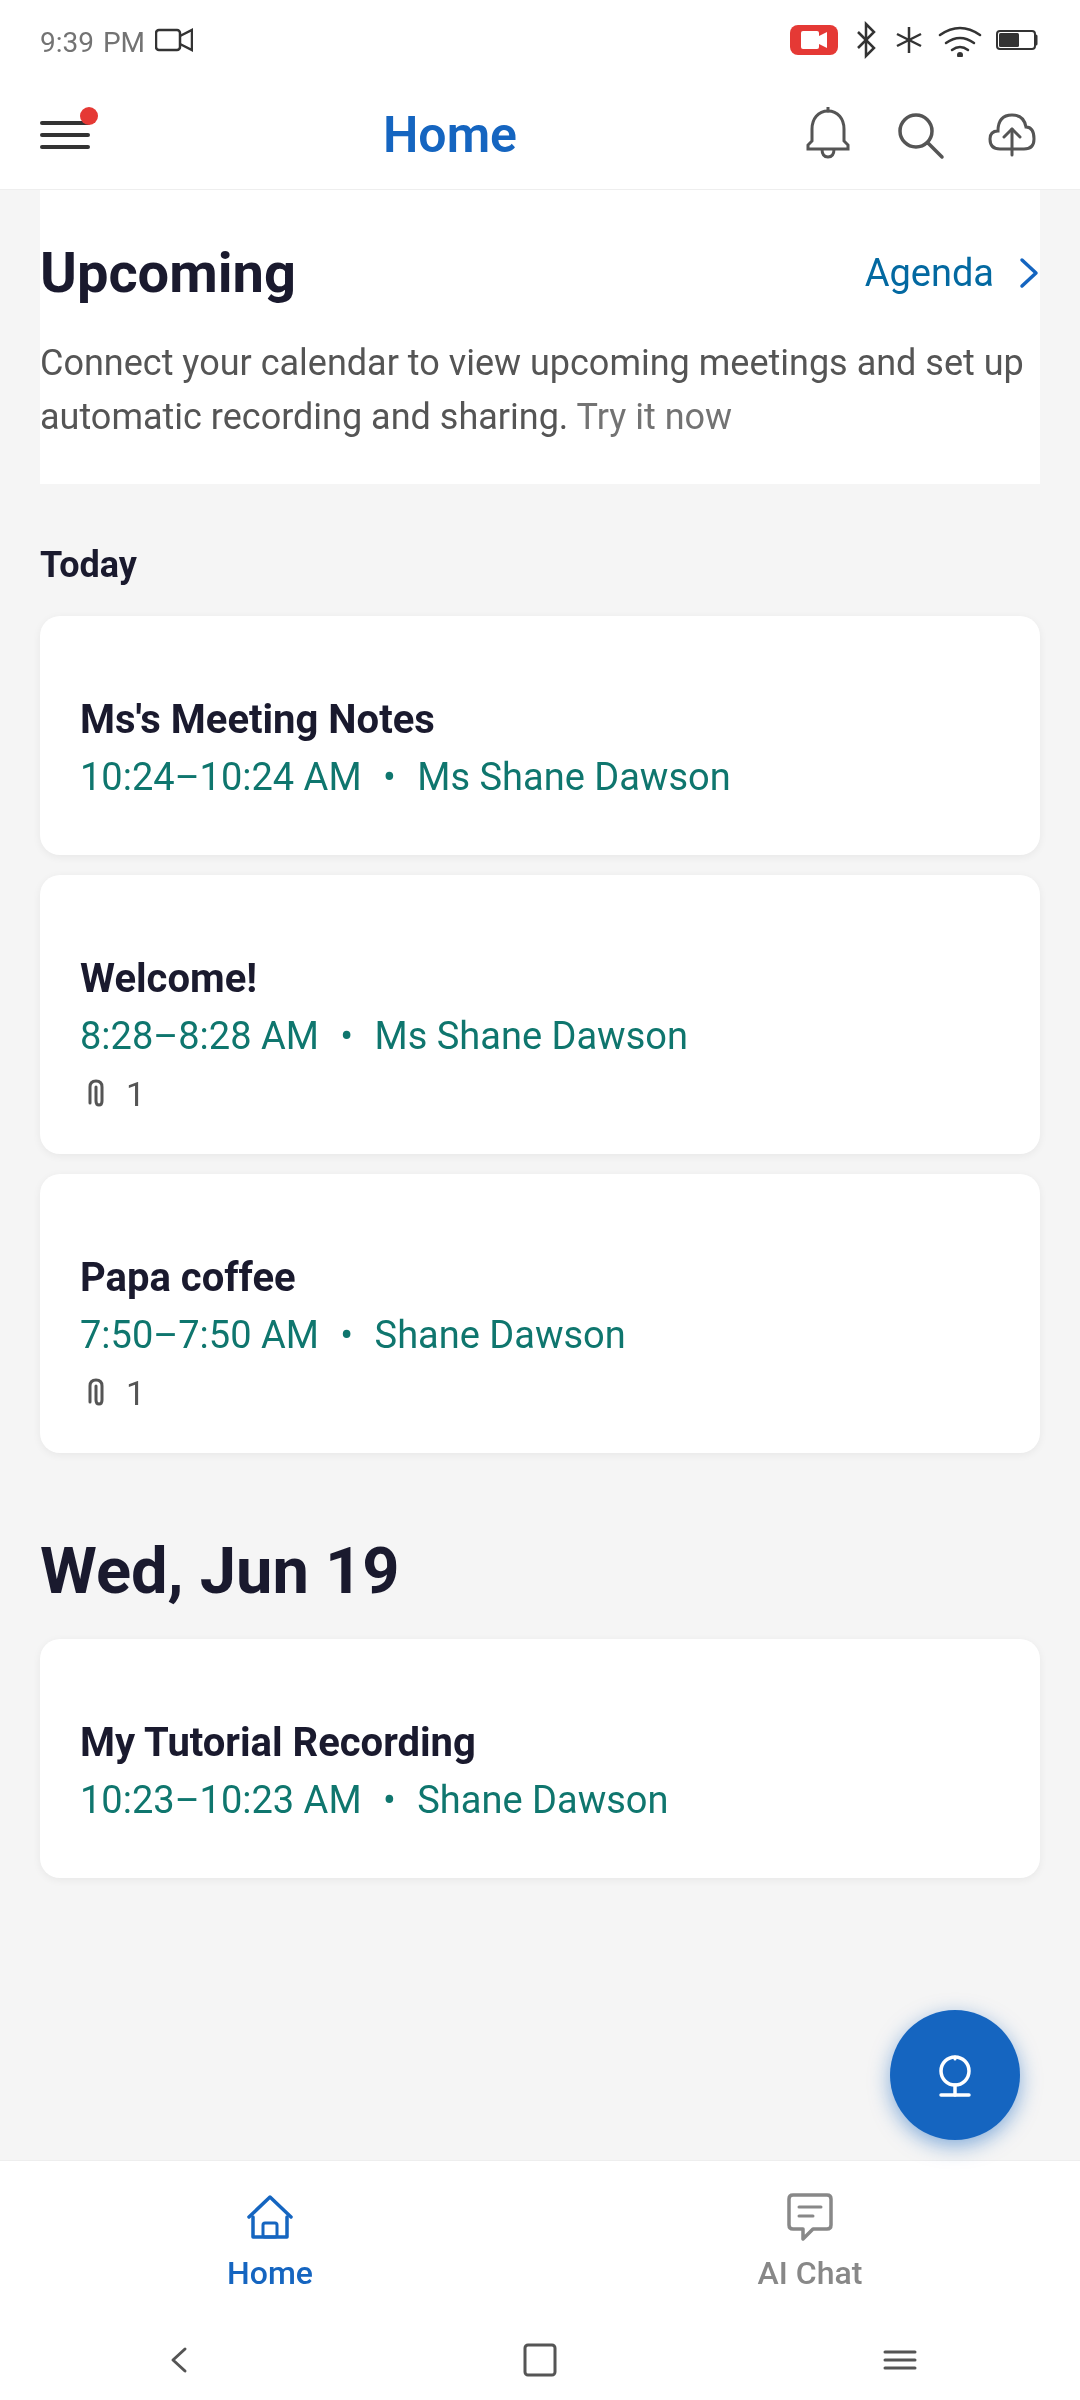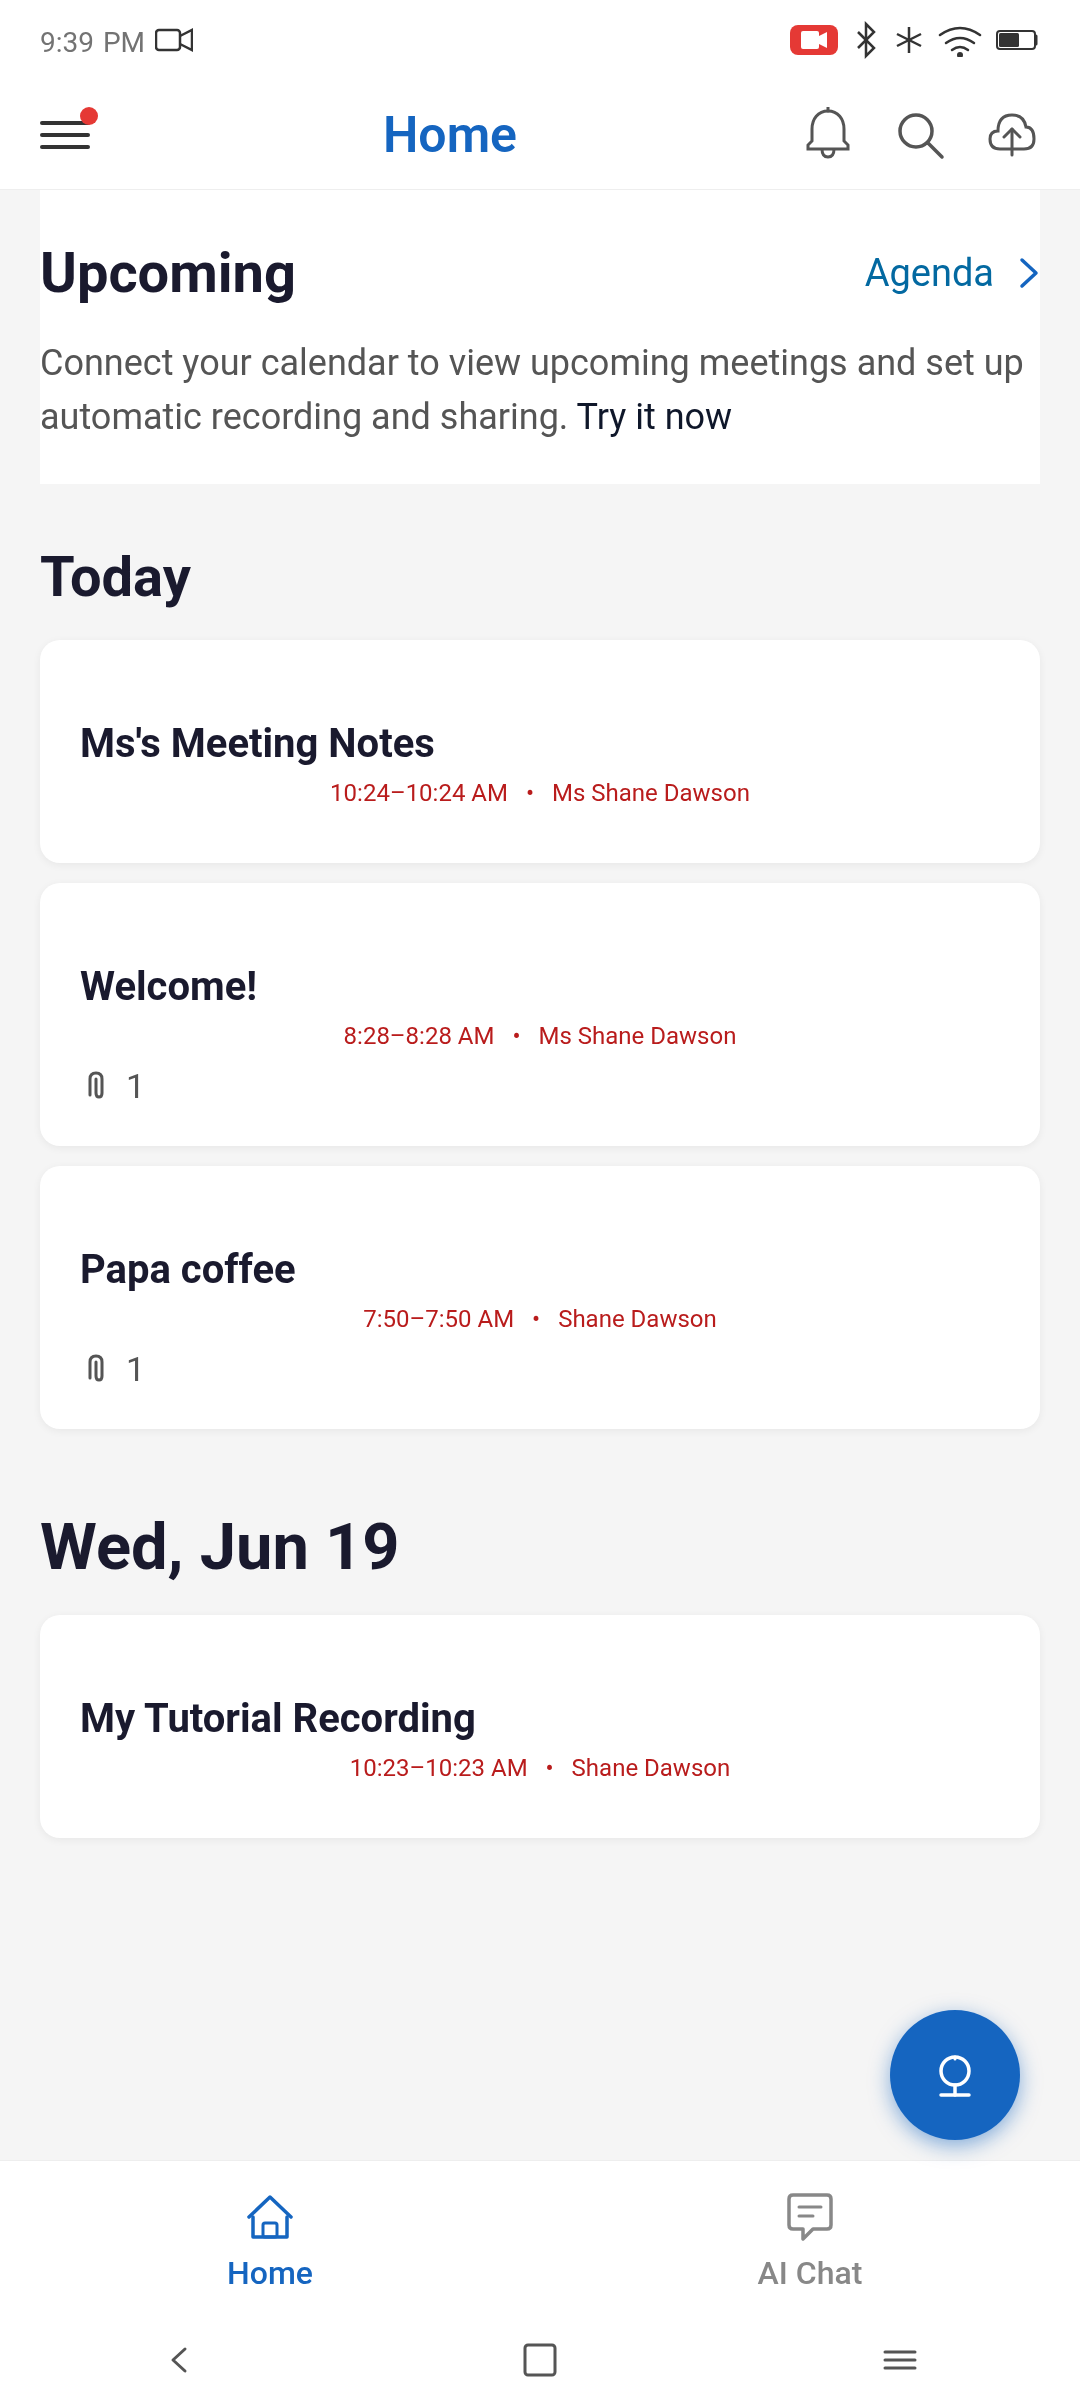--- a/index.html
+++ b/index.html
@@ -118,31 +118,31 @@
       display: flex;
       align-items: center;
       gap: 24px;
     }
     .section-desc {
       font-size: 36px;
       color: #555;
       line-height: 1.5;
     }
     .try-link {
-      color: #0f172a;
+      color: #737373;
       text-decoration: none;
       cursor: pointer;
     }
 
     
     .section-today {
       padding: 40px 0 20px 0;
     }
     .today-title {
-      font-size: 56px;
+      font-size: 36px;
       font-weight: 700;
       color: #1a1a2e;
       margin-bottom: 30px;
     }
 
     
     .meeting-card {
       background: #fff;
       border-radius: 20px;
       padding: 40px 40px;
@@ -151,24 +151,23 @@
       cursor: pointer;
     }
     .meeting-title {
       font-size: 40px;
       font-weight: 700;
       color: #1a1a2e;
       margin-bottom: 12px;
       margin-top: 40px;
     }
     .meeting-meta {
-      font-size: 24px;
-      color: #b91c1c;
+      font-size: 38px;
+      color: #0f766e;
       margin-bottom: 16px;
-      text-align: center;
     }
     .meeting-separator {
       margin: 0 12px;
     }
     .meeting-badge-row {
       display: flex;
       align-items: center;
       gap: 10px;
       margin-top: 16px;
     }

